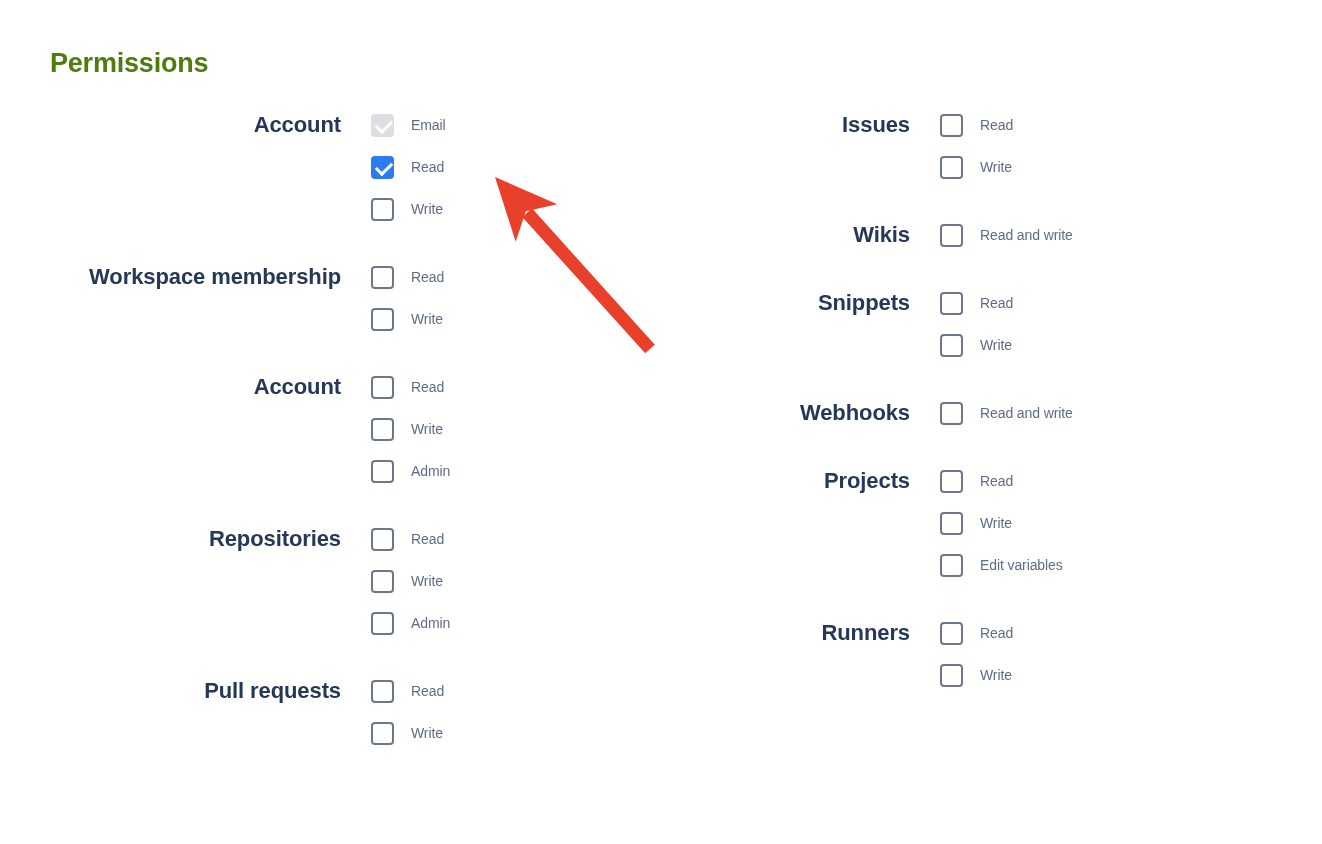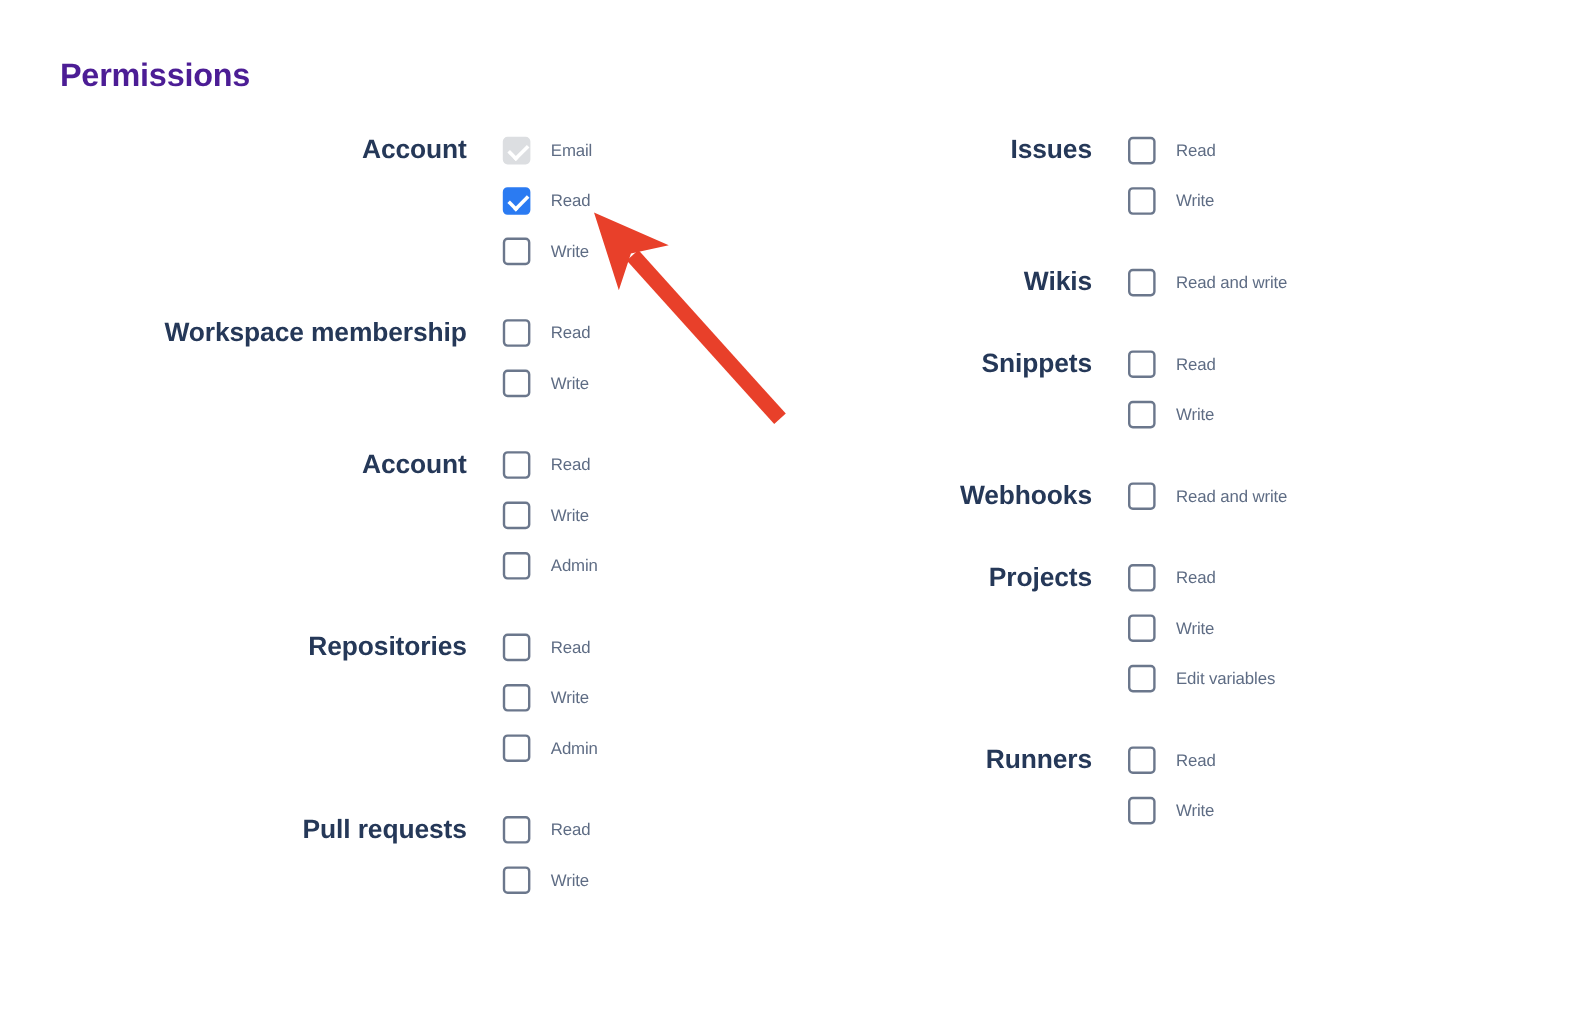--- a/index.html
+++ b/index.html
@@ -15,21 +15,21 @@
     font-family: "Liberation Sans", sans-serif;
     -webkit-font-smoothing: antialiased;
   }
 
   .page-title {
     position: absolute;
     left: 50px;
     top: 48px;
     font-size: 27px;
     font-weight: bold;
-    color: #4c1d95;
+    color: #4d7c0f;
     letter-spacing: -0.2px;
   }
 
   .columns {
     position: absolute;
     left: 0;
     top: 104px;
     width: 1322px;
   }
 
@@ -37,21 +37,21 @@
     position: absolute;
     top: 0;
   }
   .col-left  { left: 0px;   width: 660px; }
   .col-right { left: 660px; width: 662px; }
 
   .group {
     display: flex;
     align-items: flex-start;
   }
-  .col-left  .group { margin-bottom: 26px; padding-left: 48px; }
+  .col-left  .group { margin-bottom: 26px; }
   .col-right .group { margin-bottom: 26px; justify-content: center; }
 
   .group-label {
     flex: 0 0 auto;
     text-align: right;
     font-size: 22px;
     font-weight: bold;
     color: #253858;
     line-height: 42px;
     padding-right: 30px;

